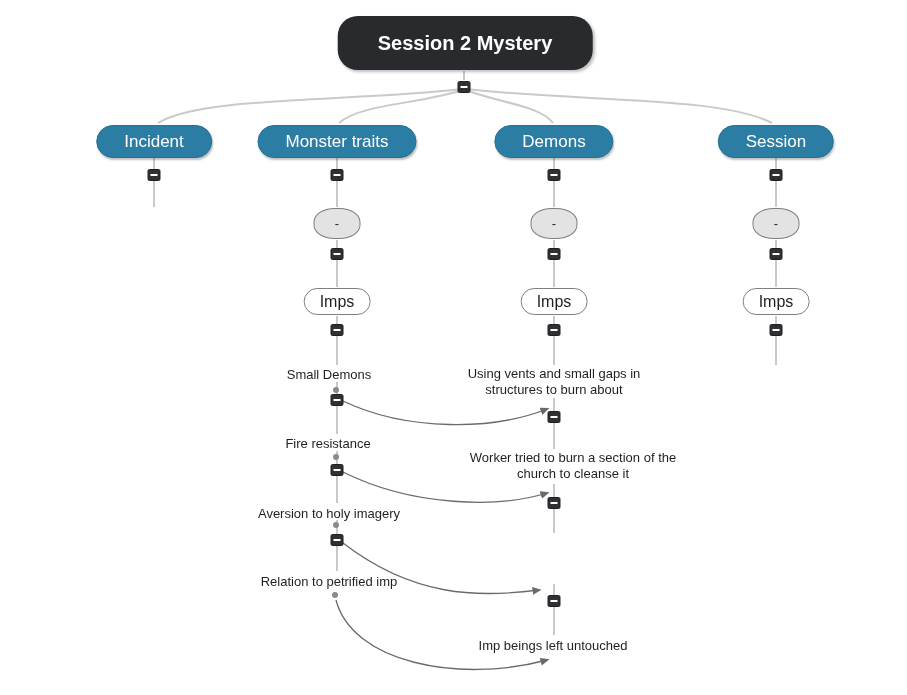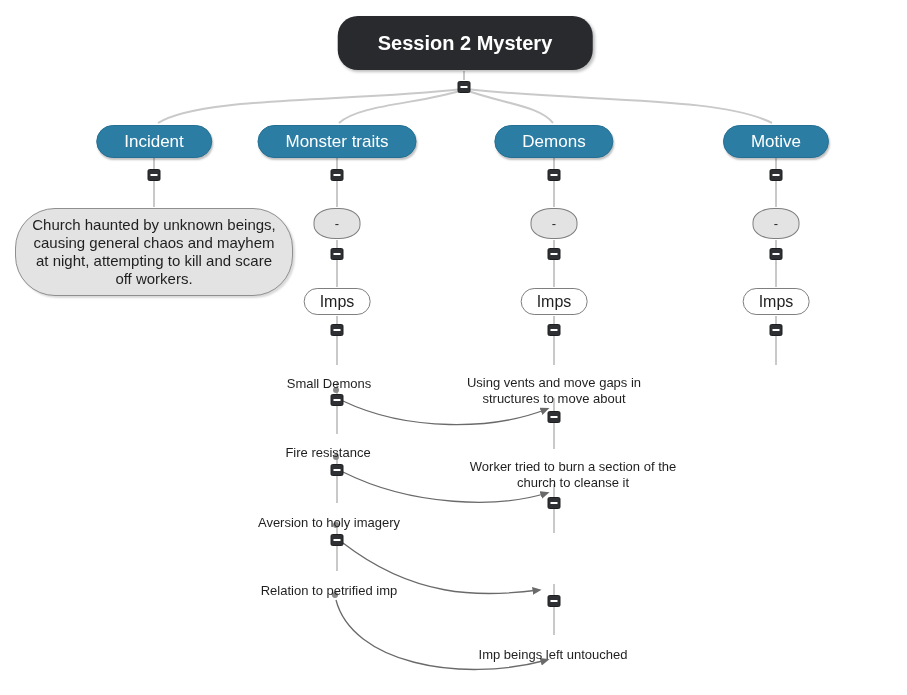--- a/index.html
+++ b/index.html
@@ -47,21 +47,21 @@
     background:var(--bubble_bg);border:1px solid var(--node_border);
     border-radius:45%;font-size:13px;color:var(--text);
   }
   .subpill{
     height:27px;display:flex;align-items:center;padding:0 15px;
     background:var(--node_bg);border:1px solid var(--node_border);
     border-radius:14px;font-size:16px;color:var(--text);white-space:nowrap;
   }
   .leaf{
     position:absolute;transform:translateX(-50%);
-    font-size:13px;line-height:16px;color:var(--text);text-align:center;margin-top:9px;
+    font-size:13px;line-height:16px;color:var(--text);text-align:center;
   }
   .nowrap{white-space:nowrap;}
   .toggle{
     position:absolute;width:13px;height:12px;transform:translate(-50%,-50%);
     background:var(--toggle_bg);border:1px solid var(--toggle-border,#1c1e20);
     border-radius:2px;display:flex;align-items:center;justify-content:center;
     box-sizing:border-box;cursor:pointer;
   }
   .dash{width:7px;height:2px;background:var(--toggle_dash);}
 </style>
@@ -119,38 +119,37 @@
       <circle class="anchor-dot" cx="336" cy="525" r="3"></circle>
       <circle class="anchor-dot" cx="335" cy="595" r="3"></circle>
     </g>
   </svg>
 
   <div class="node root-node" style="left:465px;top:16px">Session 2 Mystery</div>
 
   <div class="node pill" style="left:337px;top:125px">Monster traits</div>
   <div class="node pill" style="left:154px;top:125px">Incident</div>
   <div class="node pill" style="left:554px;top:125px">Demons</div>
-  <div class="node pill" style="left:776px;top:125px">Motive</div>
-
-  <div class="bubble">Church haunted by unknown beings, causing general chaos and mayhem at night, attempting to kill and scare off workers.</div>
+  <div class="node pill" style="left:776px;top:125px">Session</div>
+
 
   <div class="node oval" style="left:337px;top:208px">-</div>
   <div class="node oval" style="left:554px;top:208px">-</div>
   <div class="node oval" style="left:776px;top:208px">-</div>
 
   <div class="node subpill" style="left:337px;top:288px">Imps</div>
   <div class="node subpill" style="left:554px;top:288px">Imps</div>
   <div class="node subpill" style="left:776px;top:288px">Imps</div>
 
   <div class="leaf nowrap" style="left:329px;top:367px">Small Demons</div>
   <div class="leaf nowrap" style="left:328px;top:436px">Fire resistance</div>
   <div class="leaf nowrap" style="left:329px;top:506px">Aversion to holy imagery</div>
   <div class="leaf nowrap" style="left:329px;top:574px">Relation to petrified imp</div>
 
-  <div class="leaf" style="left:554px;top:366px;width:195px">Using vents and move gaps in structures to move about</div>
+  <div class="leaf" style="left:554px;top:366px;width:195px">Using vents and small gaps in structures to burn about</div>
   <div class="leaf" style="left:573px;top:450px;width:232px">Worker tried to burn a section of the church to cleanse it</div>
   <div class="leaf nowrap" style="left:553px;top:638px">Imp beings left untouched</div>
 
 
   <div class="toggle" style="left:464px;top:87px">
       <span class="dash"></span>
     </div>
   <div class="toggle" style="left:154px;top:175px">
       <span class="dash"></span>
     </div>

